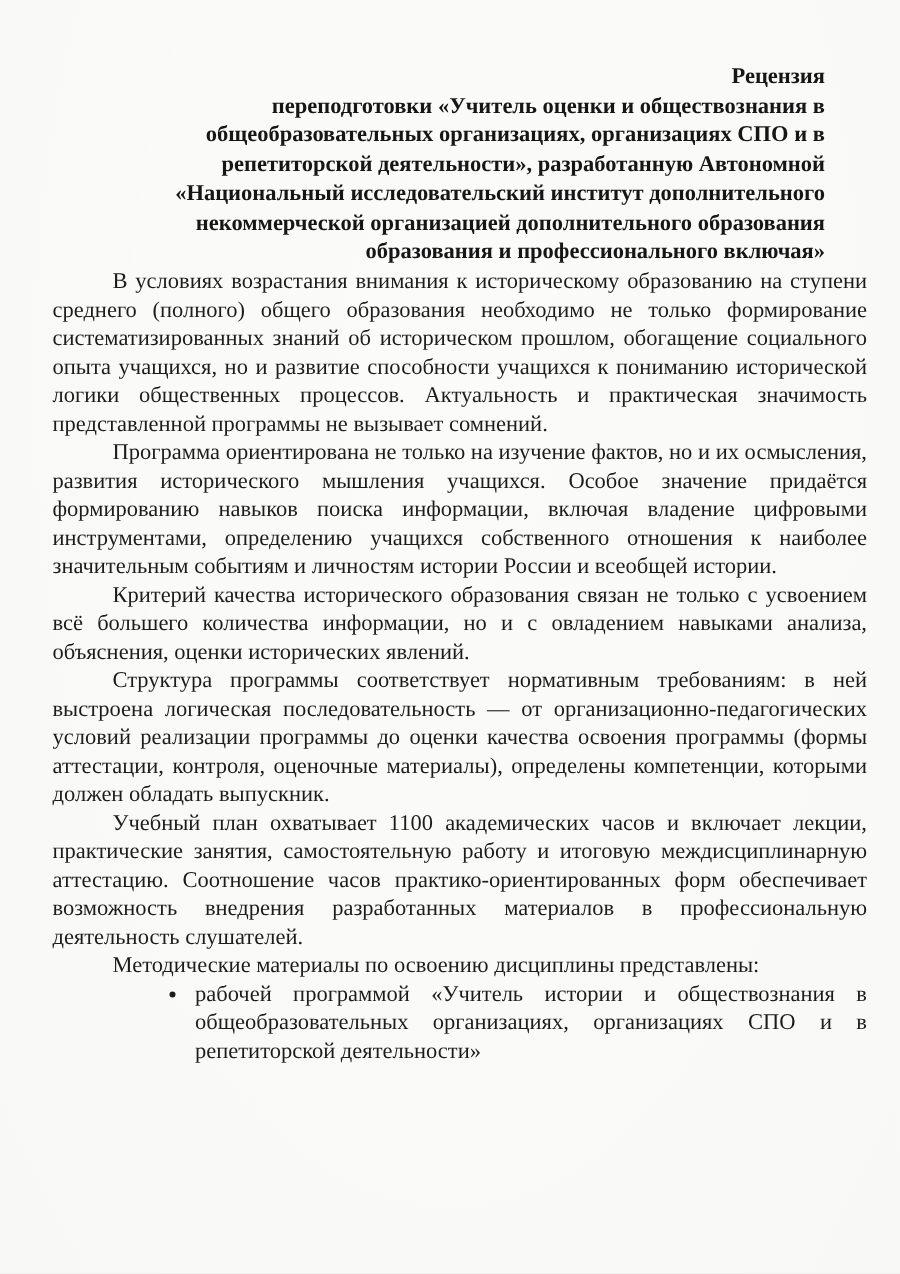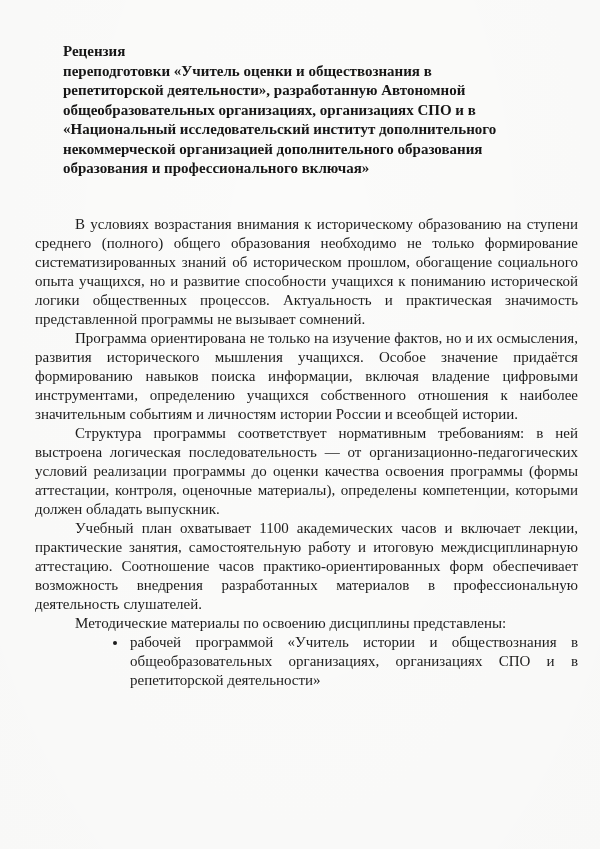--- a/index.html
+++ b/index.html
@@ -14,29 +14,28 @@
     margin: 0 auto;
     background: #fdfdfc;
     background-image: radial-gradient(ellipse at 50% 30%, rgba(0,0,0,0.008), rgba(0,0,0,0.02));
     color: #1c1c1c;
     font-family: "Liberation Serif", "DejaVu Serif", serif;
     overflow: hidden;
     box-sizing: border-box;
     padding: 42px 22px 0 35px;
   }
   .title-block {
-    text-align: left;
+    text-align: right;
     font-weight: 700;
     font-size: 15px;
     line-height: 19.5px;
     color: #161616;
     padding: 0 28px;
   }
   .body-block {
-    margin-top: 36px;
     font-size: 15px;
     line-height: 19px;
     text-align: justify;
   }
   .body-block p {
     margin: 0;
     text-indent: 40px;
   }
   ul.bullets {
     margin: 0;
@@ -50,30 +49,31 @@
   }
 </style>
 </head>
 <body>
 
 <div class="page">
 
   <div class="title-block">
     <div>Рецензия</div>
     <div>переподготовки «Учитель оценки и обществознания в</div>
+    <div>общеобразовательных организациях, организациях СПО и в</div>
     <div>репетиторской деятельности», разработанную Автономной</div>
-    <div>общеобразовательных организациях, организациях СПО и в</div>
     <div>«Национальный исследовательский институт дополнительного</div>
     <div>некоммерческой организацией дополнительного образования</div>
     <div>образования и профессионального включая»</div>
   </div>
 
   <div class="body-block">
     <p>В условиях возрастания внимания к историческому образованию на ступени среднего (полного) общего образования необходимо не только формирование систематизированных знаний об историческом прошлом, обогащение социального опыта учащихся, но и развитие способности учащихся к пониманию исторической логики общественных процессов. Актуальность и практическая значимость представленной программы не вызывает сомнений.</p>
     <p>Программа ориентирована не только на изучение фактов, но и их осмысления, развития исторического мышления учащихся. Особое значение придаётся формированию навыков поиска информации, включая владение цифровыми инструментами, определению учащихся собственного отношения к наиболее значительным событиям и личностям истории России и всеобщей истории.</p>
+    <p>Критерий качества исторического образования связан не только с усвоением всё большего количества информации, но и с овладением навыками анализа, объяснения, оценки исторических явлений.</p>
     <p>Структура программы соответствует нормативным требованиям: в ней выстроена логическая последовательность — от организационно-педагогических условий реализации программы до оценки качества освоения программы (формы аттестации, контроля, оценочные материалы), определены компетенции, которыми должен обладать выпускник.</p>
     <p>Учебный план охватывает 1100 академических часов и включает лекции, практические занятия, самостоятельную работу и итоговую междисциплинарную аттестацию. Соотношение часов практико-ориентированных форм обеспечивает возможность внедрения разработанных материалов в профессиональную деятельность слушателей.</p>
     <p>Методические материалы по освоению дисциплины представлены:</p>
     <ul class="bullets">
       <li>рабочей программой «Учитель истории и обществознания в общеобразовательных организациях, организациях СПО и в репетиторской деятельности»</li>
     </ul>
   </div>
 
 </div>
 

